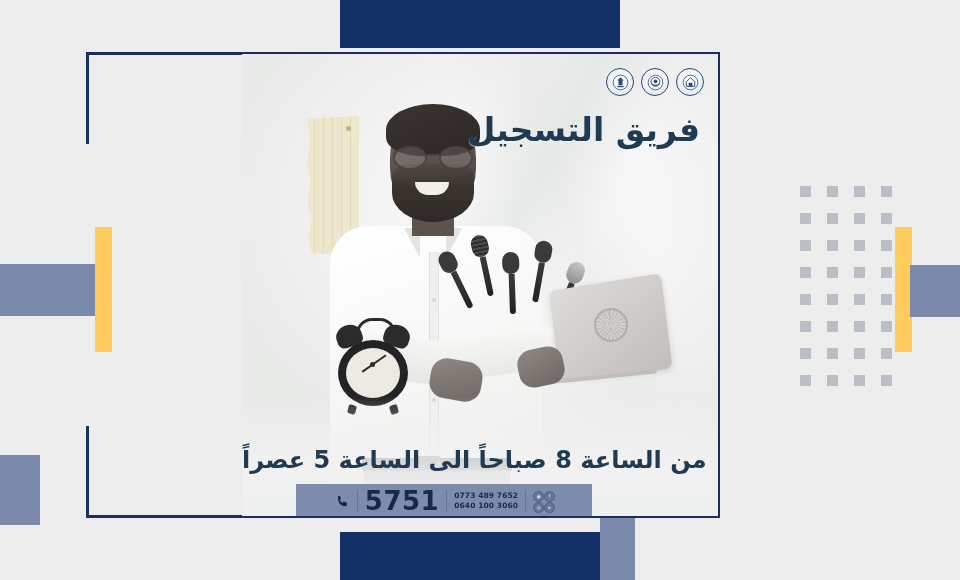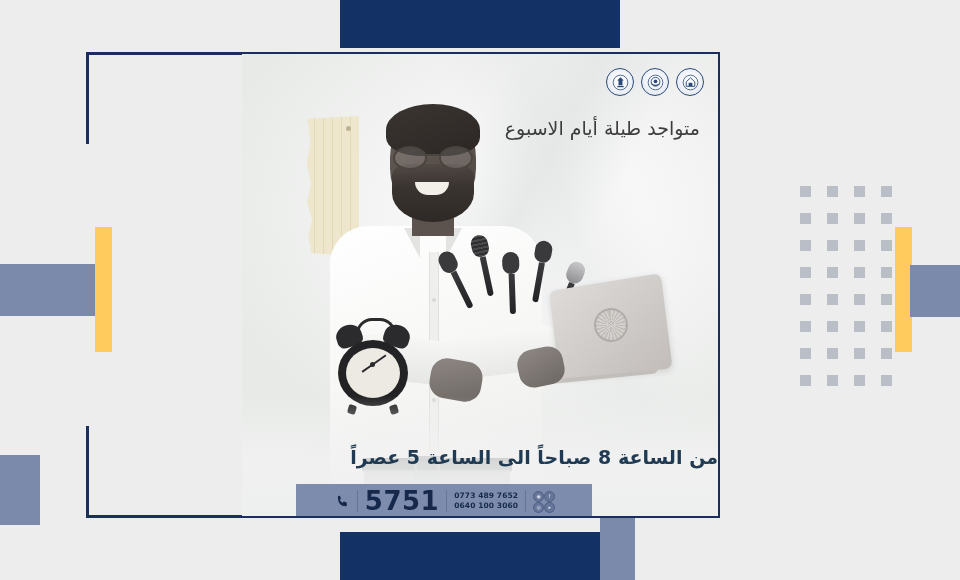--- a/index.html
+++ b/index.html
@@ -181,22 +181,22 @@
   .headline{
     font-size:33px;font-weight:bold;color:#1d3b52;line-height:1.12;letter-spacing:0;
     text-shadow:0 1px 1px rgba(255,255,255,.7);
   }
   .subhead{
     margin-top:5px;font-size:19px;color:#3d3d3d;font-weight:normal;line-height:1.2;
   }
 
   
   .hours{
-    position:absolute;left:0;right:0;top:392px;text-align:right;direction:rtl;
-    font-size:19px;color:#1f3a52;font-weight:bold;
+    position:absolute;left:0;right:0;top:392px;text-align:left;direction:rtl;
+    font-size:24px;color:#1f3a52;font-weight:bold;
   }
 
   
   .contact{
     position:absolute;left:54px;top:430px;width:296px;height:34px;
     background:#7d8cac;display:flex;align-items:center;justify-content:center;gap:7px;
     color:#1b2c4e;
   }
   .contact .phone-ic{width:15px;height:15px;display:block;}
   .contact .sep{width:1px;height:22px;background:#5f6f92;opacity:.8;}
@@ -359,21 +359,21 @@
       <div class="logo-badge">
         <svg width="17" height="17" viewBox="0 0 24 24" aria-hidden="true">
           <circle cx="12" cy="12" r="10.4" fill="none" stroke="#2b4a78" stroke-width="1.1"></circle>
           <path d="M12 5.4 L18 11 L18 17.4 L6 17.4 L6 11 Z" fill="none" stroke="#2b4a78" stroke-width="1.3"></path>
           <rect x="9.4" y="12.4" width="5.2" height="5" fill="#2b4a78"></rect>
         </svg>
       </div>
     </div>
 
     <div class="headline-wrap">
-      <div class="subhead">متواجد طيلة أيام الاسبوع</div>
+      <div class="headline">فريق التسجيل</div>
     </div>
 
     <div class="hours">من الساعة 8 صباحاً الى الساعة 5 عصراً</div>
 
     <div class="contact">
       <svg class="phone-ic" viewBox="0 0 24 24" aria-hidden="true">
         <path d="M6.6 2.6c.8 0 1.4.5 1.7 1.2l1 2.5c.3.7.1 1.5-.5 2l-1.2 1c.9 2.1 2.6 3.8 4.7 4.7l1-1.2c.5-.6 1.3-.8 2-.5l2.5 1c.7.3 1.2.9 1.2 1.7v2.4c0 1.1-.9 2-2 2C9.5 19.4 4.6 14.5 4.6 4.6c0-1.1.9-2 2-2z" fill="#16294c"></path>
       </svg>
       <span class="sep"></span>
       <span class="hotline">5751</span>

